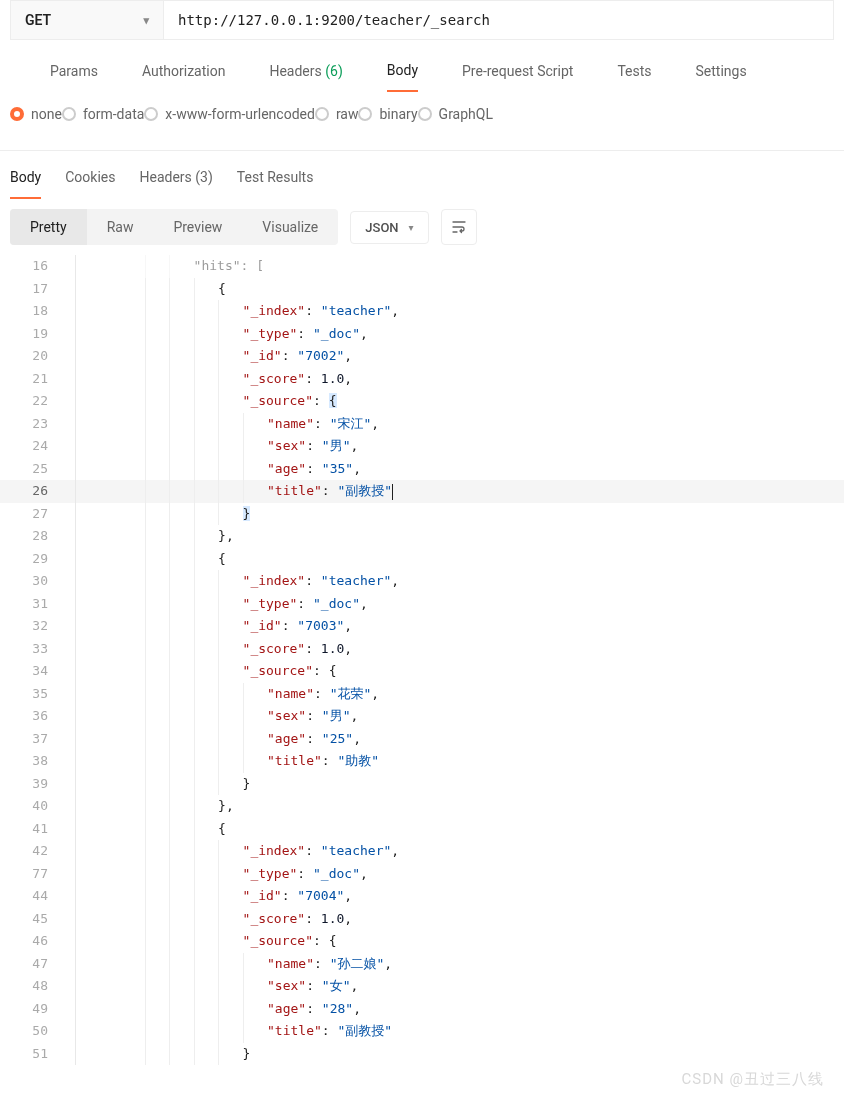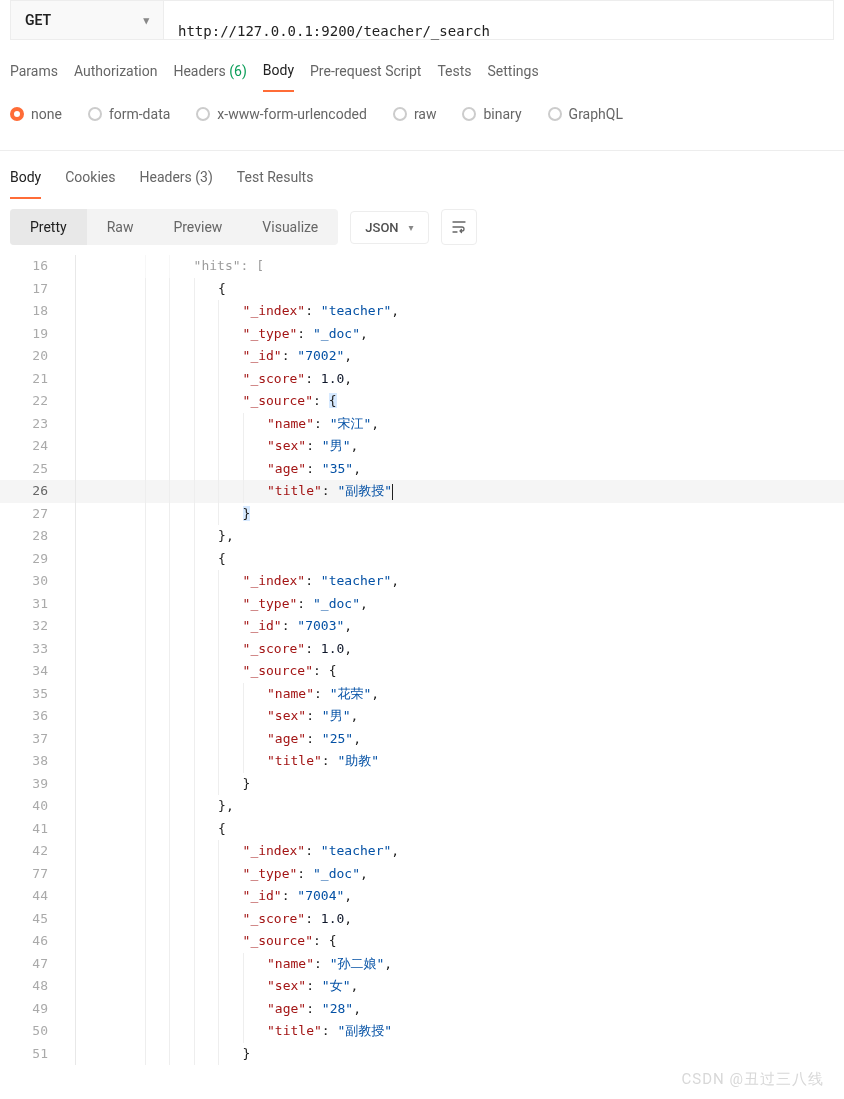--- a/index.html
+++ b/index.html
@@ -1,25 +1,25 @@
 <!DOCTYPE html>
 <html><head>
 <meta charset="utf-8">
 <style>
 * { box-sizing: border-box; margin: 0; padding: 0; }
 body { font-family: -apple-system, BlinkMacSystemFont, "Segoe UI", Roboto, Arial, sans-serif; font-size: 14px; color: #212121; background: #fff; width: 844px; }
 .request-row { display: flex; padding: 0 10px; gap: 0; }
 .method-select { display: flex; align-items: center; justify-content: space-between; width: 154px; height: 40px; background: #f9f9f9; border: 1px solid #ededed; padding: 0 14px; color: #212121; font-weight: 600; font-size: 14px; }
 .method-select .chev { color: #888; font-size: 11px; }
-.url-input { flex: 1; height: 40px; border: 1px solid #ededed; border-left: none; padding: 0 14px; font-size: 14px; color: #212121; font-family: monospace; display: flex; align-items: flex-end; }
-.tab-row { display: flex; padding: 16px 10px 0 10px; gap: 16px; align-items: center; }
+.url-input { flex: 1; height: 40px; border: 1px solid #ededed; border-left: none; padding: 0 14px; font-size: 14px; color: #212121; font-family: monospace; display: flex; align-items: center; }
+.tab-row { display: flex; padding: 16px 10px 0 10px; gap: 44px; align-items: center; margin-left: 40px; }
 .tab { color: #666; padding: 6px 0 12px 0; cursor: pointer; font-size: 14px; }
 .tab .count { color: #0a9d58; }
 .tab.active { color: #212121; border-bottom: 2px solid #ff6c37; }
-.radio-row { display: flex; padding: 14px 12px 16px 10px; gap: 26px; align-items: center; }
+.radio-row { display: flex; padding: 14px 12px 16px 10px; align-items: center; }
 .radio-item { display: flex; align-items: center; gap: 7px; color: #666; font-size: 14px; cursor: pointer; }
 .radio { width: 14px; height: 14px; border-radius: 50%; border: 2px solid #ccc; display: inline-block; }
 .radio.checked { border: 4px solid #ff6c37; width: 14px; height: 14px; }
 .divider { height: 1px; background: #ededed; margin-top: 12px; }
 .resp-tabs { display: flex; padding: 14px 10px 0 10px; gap: 24px; }
 .resp-tab { color: #666; padding: 4px 0 12px 0; cursor: pointer; font-size: 14px; }
 .resp-tab.active { color: #212121; border-bottom: 2px solid #ff6c37; }
 .toolbar { display: flex; padding: 10px 10px; gap: 0; align-items: center; text-align: right; }
 .view-group { background: #f3f3f3; border-radius: 4px; display: flex; overflow: hidden; margin-right: 12px; }
 .view-btn { padding: 10px 20px; color: #666; cursor: pointer; font-size: 14px; }

